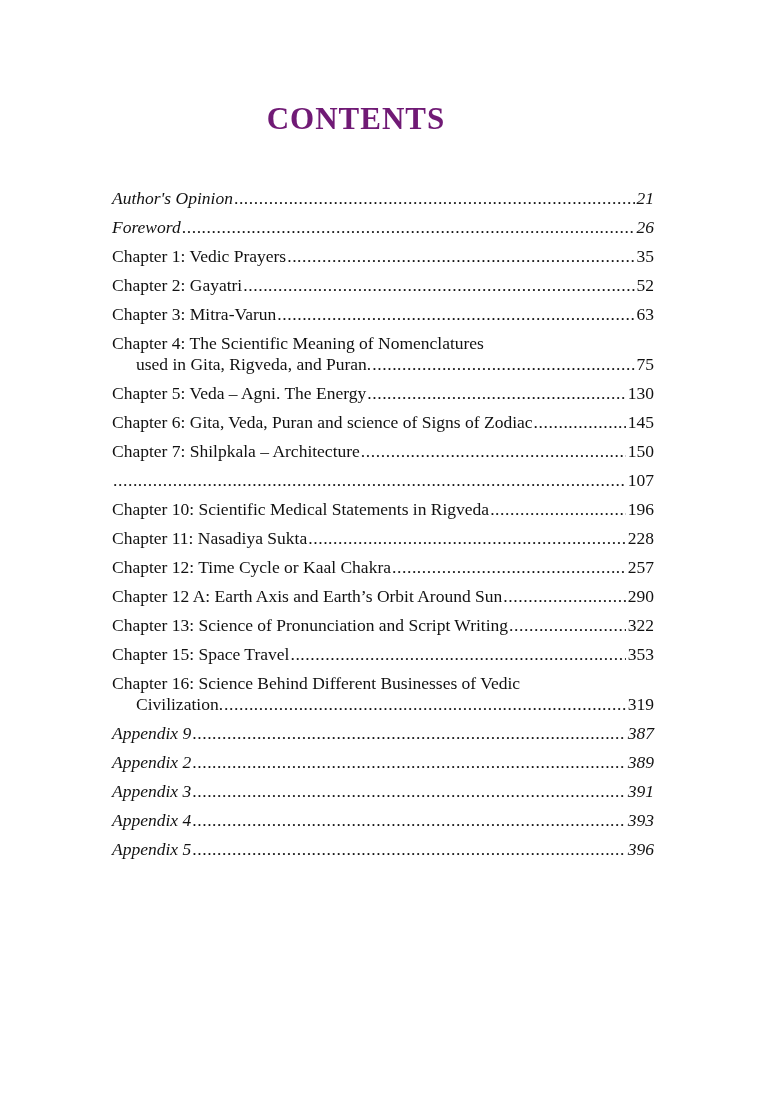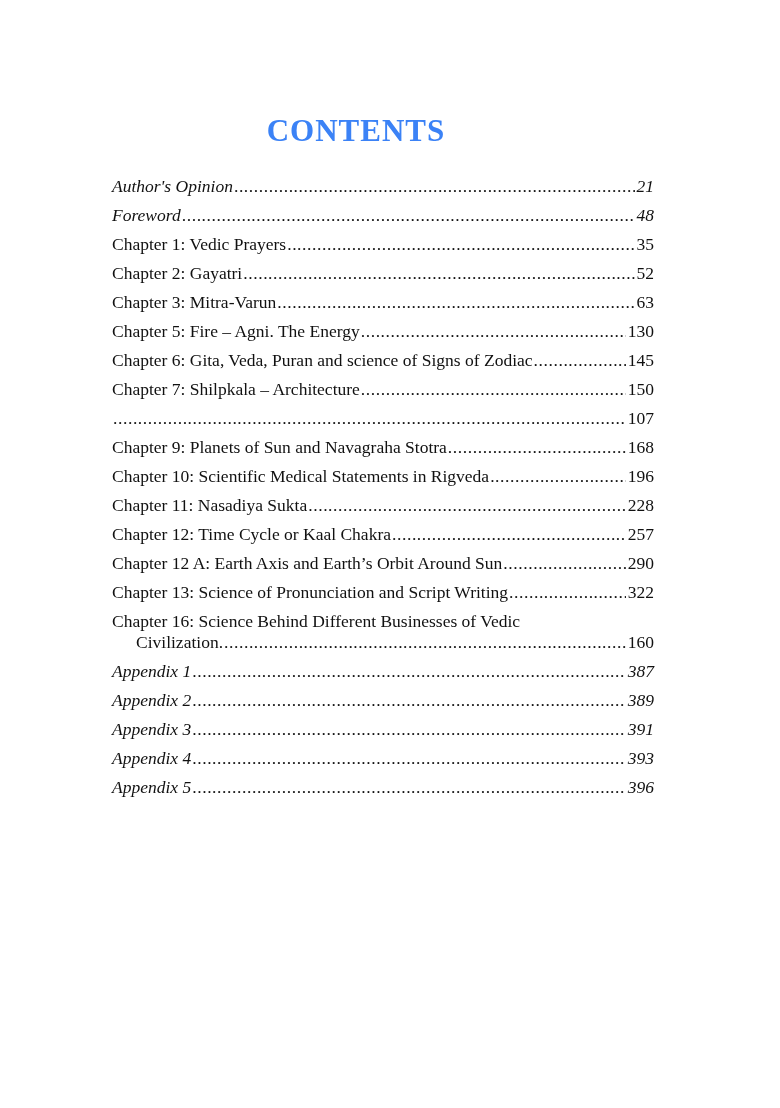--- a/index.html
+++ b/index.html
@@ -10,32 +10,32 @@
     body {
       width: 780px;
       height: 1108px;
       position: relative;
       overflow: hidden;
       font-family: "Liberation Serif", "DejaVu Serif", serif;
       color: #111111;
     }
     .page-title {
       position: absolute;
-      top: 92px;
+      top: 80px;
       left: 0;
       width: 712px;
       text-align: center;
       font-size: 31px;
       font-weight: bold;
       letter-spacing: 1px;
-      color: #3b82f6;
+      color: #701a75;
     }
     .toc {
       position: absolute;
-      top: 176px;
+      top: 188px;
       left: 112px;
       width: 542px;
     }
     .toc-entry {
       font-size: 17.5px;
       line-height: 21px;
       margin-bottom: 8px;
     }
     .toc-entry.italic { font-style: italic; }
     .line {
@@ -75,21 +75,21 @@
       <span class="label">Author's Opinion</span>
       <span class="leader"></span>
       <span class="page">21</span>
     </div>
   </div>
 
   <div class="toc-entry italic">
     <div class="line">
       <span class="label">Foreword</span>
       <span class="leader"></span>
-      <span class="page">48</span>
+      <span class="page">26</span>
     </div>
   </div>
 
   <div class="toc-entry">
     <div class="line">
       <span class="label">Chapter 1: Vedic Prayers</span>
       <span class="leader"></span>
       <span class="page">35</span>
     </div>
   </div>
@@ -103,24 +103,32 @@
   </div>
 
   <div class="toc-entry">
     <div class="line">
       <span class="label">Chapter 3: Mitra-Varun</span>
       <span class="leader"></span>
       <span class="page">63</span>
     </div>
   </div>
 
-
-  <div class="toc-entry">
-    <div class="line">
-      <span class="label">Chapter 5: Fire – Agni. The Energy</span>
+  <div class="toc-entry">
+    <div class="first-line">Chapter 4: The Scientific Meaning of Nomenclatures</div>
+    <div class="line indent">
+      <span class="label">used in Gita, Rigveda, and Puran.</span>
+      <span class="leader"></span>
+      <span class="page">75</span>
+    </div>
+  </div>
+
+  <div class="toc-entry">
+    <div class="line">
+      <span class="label">Chapter 5: Veda – Agni. The Energy</span>
       <span class="leader"></span>
       <span class="page">130</span>
     </div>
   </div>
 
   <div class="toc-entry">
     <div class="line">
       <span class="label">Chapter 6: Gita, Veda, Puran and science of Signs of Zodiac</span>
       <span class="leader"></span>
       <span class="page">145</span>
@@ -135,27 +143,20 @@
     </div>
   </div>
 
   <div class="toc-entry">
     <div class="line">
       <span class="leader"></span>
       <span class="page">107</span>
     </div>
   </div>
 
-  <div class="toc-entry">
-    <div class="line">
-      <span class="label">Chapter 9: Planets of Sun and Navagraha Stotra</span>
-      <span class="leader"></span>
-      <span class="page">168</span>
-    </div>
-  </div>
 
   <div class="toc-entry">
     <div class="line">
       <span class="label">Chapter 10: Scientific Medical Statements in Rigveda</span>
       <span class="leader"></span>
       <span class="page">196</span>
     </div>
   </div>
 
   <div class="toc-entry">
@@ -184,33 +185,40 @@
 
   <div class="toc-entry">
     <div class="line">
       <span class="label">Chapter 13: Science of Pronunciation and Script Writing</span>
       <span class="leader"></span>
       <span class="page">322</span>
     </div>
   </div>
 
 
+  <div class="toc-entry">
+    <div class="line">
+      <span class="label">Chapter 15: Space Travel</span>
+      <span class="leader"></span>
+      <span class="page">353</span>
+    </div>
+  </div>
 
   <div class="toc-entry">
     <div class="first-line">Chapter 16: Science Behind Different Businesses of Vedic</div>
     <div class="line indent">
       <span class="label">Civilization.</span>
       <span class="leader"></span>
-      <span class="page">160</span>
-    </div>
-  </div>
-
-  <div class="toc-entry italic">
-    <div class="line">
-      <span class="label">Appendix 1</span>
+      <span class="page">319</span>
+    </div>
+  </div>
+
+  <div class="toc-entry italic">
+    <div class="line">
+      <span class="label">Appendix 9</span>
       <span class="leader"></span>
       <span class="page">387</span>
     </div>
   </div>
 
   <div class="toc-entry italic">
     <div class="line">
       <span class="label">Appendix 2</span>
       <span class="leader"></span>
       <span class="page">389</span>

